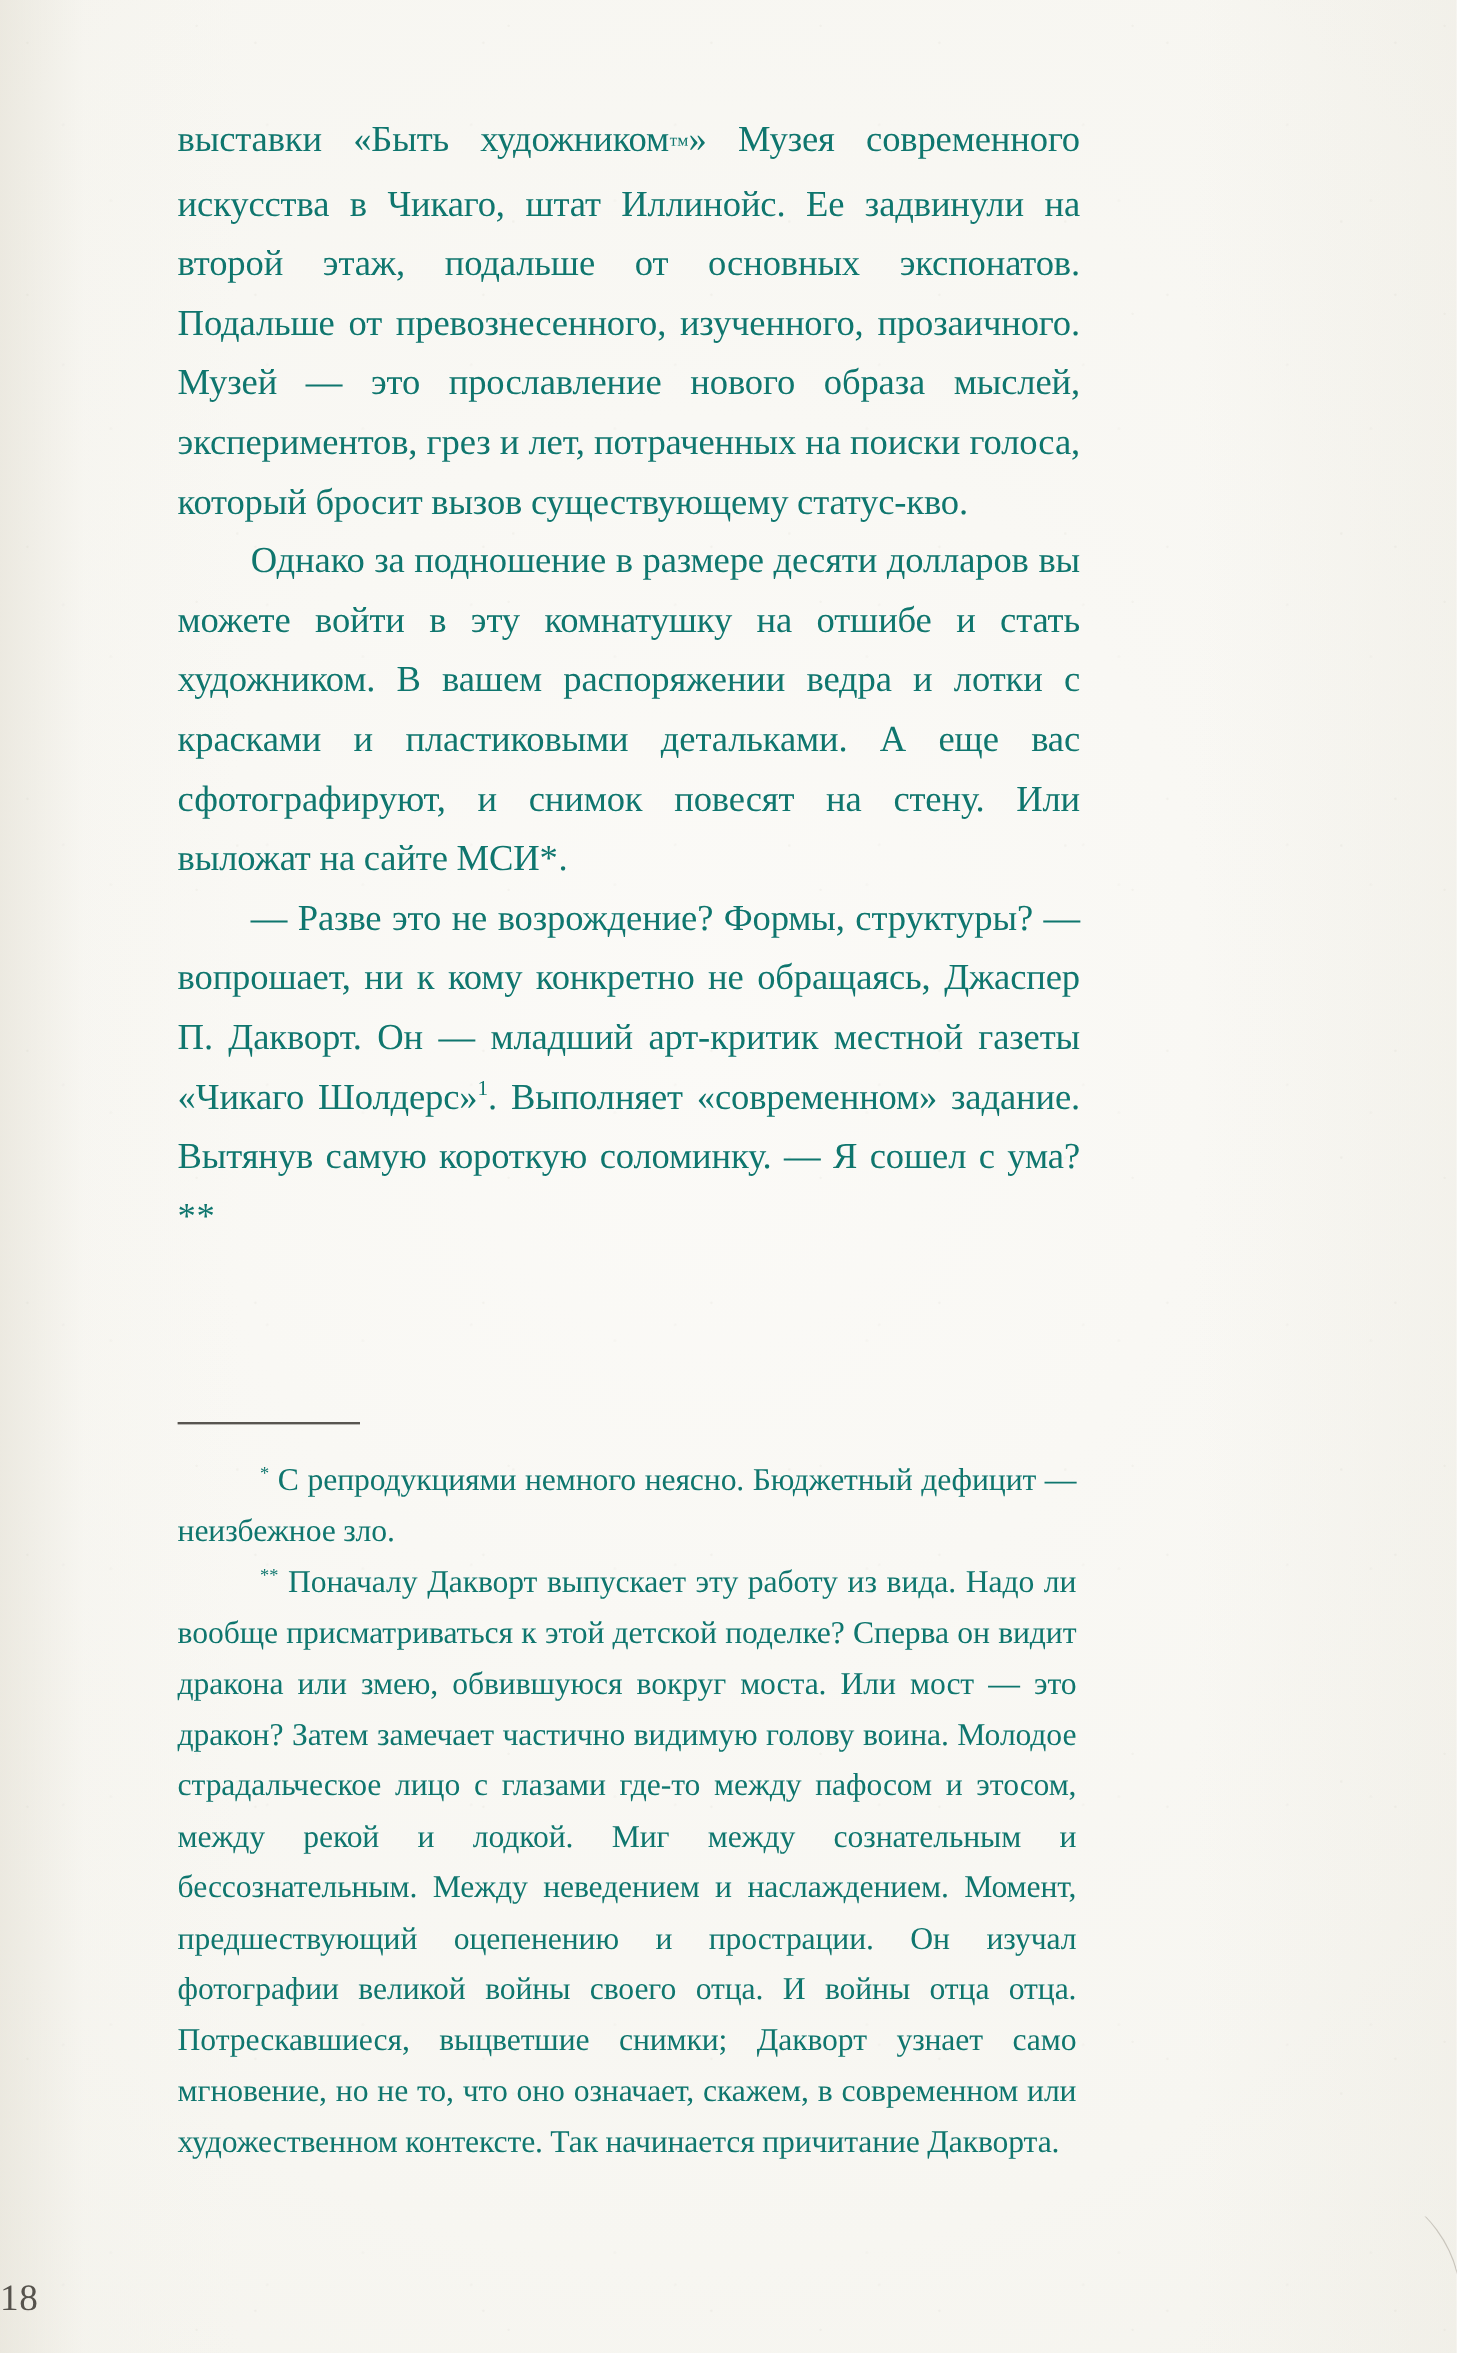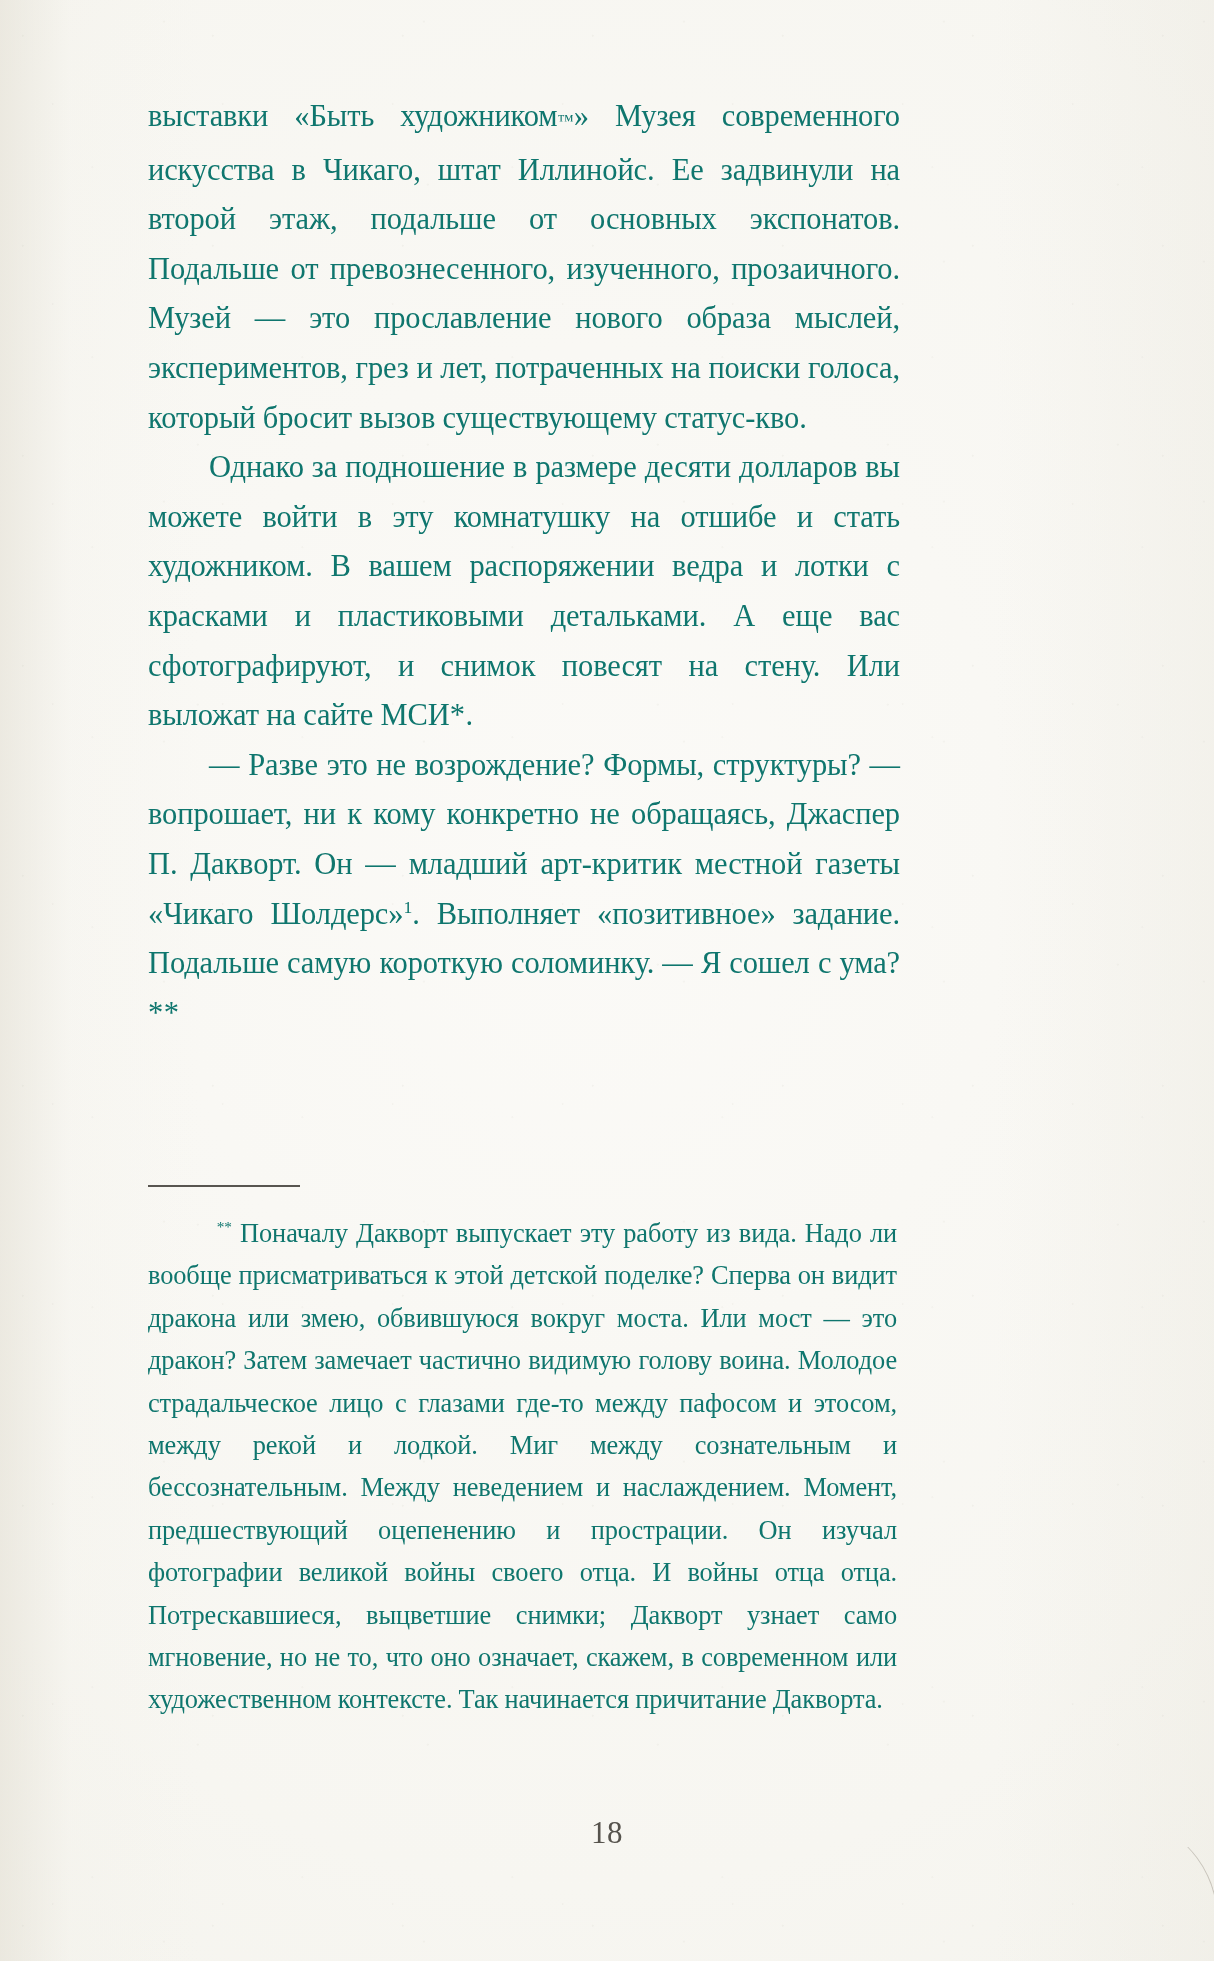--- a/index.html
+++ b/index.html
@@ -119,22 +119,21 @@
     top: 1185px;
     width: 152px;
     height: 0;
     border-top: 2.3px solid #585550;
   }
 
   #page-number {
     position: absolute;
     left: 0;
     right: 0;
-    top: 1815px;
-    text-align: center;
+    top: 1897px;
     font-size: 31px;
     color: #56534d;
     letter-spacing: 0.5px;
   }
   #page-number span { display: inline-block; }
 
   sup {
     font-size: 0.58em;
     vertical-align: super;
     line-height: 0;
@@ -151,26 +150,27 @@
 <div id="page-curl">
     <i></i>
   </div>
 
 <div class="text-col" id="body-text">
 
   <p><span>выставки «Быть художником</span><span class="tm">™</span><span>» Музея современного искусства в Чикаго, штат Иллинойс. Ее задвинули на второй этаж, подальше от основных экспонатов. Подальше от превознесенного, изученного, прозаичного. Музей — это прославление нового образа мыслей, экспериментов, грез и лет, потраченных на поиски голоса, который бросит вызов существующему статус-кво.</span></p>
 
   <p class="indent"><span>Однако за подношение в размере десяти долларов вы можете войти в эту комнатушку на отшибе и стать художником. В вашем распоряжении ведра и лотки с красками и пластиковыми детальками. А еще вас сфотографируют, и снимок повесят на стену. Или выложат на сайте МСИ</span><span class="ast">*</span><span>.</span></p>
 
-  <p class="indent"><span>— Разве это не возрождение? Формы, структуры? — вопрошает, ни к кому конкретно не обращаясь, Джаспер П. Дакворт. Он — младший арт-критик местной газеты «Чикаго Шолдерс»</span><sup>1</sup><span>. Выполняет «позитивное» задание. Подальше самую короткую соломинку. — Я сошел с ума?</span><span class="ast">**</span></p>
+  <p class="indent"><span>— Разве это не возрождение? Формы, структуры? — вопрошает, ни к кому конкретно не обращаясь, Джаспер П. Дакворт. Он — младший арт-критик местной газеты «Чикаго Шолдерс»</span><sup>1</sup><span>. Выполняет «современном» задание. Вытянув самую короткую соломинку. — Я сошел с ума?</span><span class="ast">**</span></p>
 
 </div>
 
 <div id="footnote-rule"></div>
 
 <div class="text-col" id="footnotes">
 
+  <p><sup>*</sup> <span>С репродукциями немного неясно. Бюджетный дефицит — неизбежное зло.</span></p>
 
   <p><sup>**</sup> <span>Поначалу Дакворт выпускает эту работу из вида. Надо ли вообще присматриваться к этой детской поделке? Сперва он видит дракона или змею, обвившуюся вокруг моста. Или мост — это дракон? Затем замечает частично видимую голову воина. Молодое страдальческое лицо с глазами где-то между пафосом и этосом, между рекой и лодкой. Миг между сознательным и бессознательным. Между неведением и наслаждением. Момент, предшествующий оцепенению и прострации. Он изучал фотографии великой войны своего отца. И войны отца отца. Потрескавшиеся, выцветшие снимки; Дакворт узнает само мгновение, но не то, что оно означает, скажем, в современном или художественном контексте. Так начинается причитание Дакворта.</span></p>
 
 </div>
 
 <div id="page-number"><span>18</span></div>
 
 </body></html>

